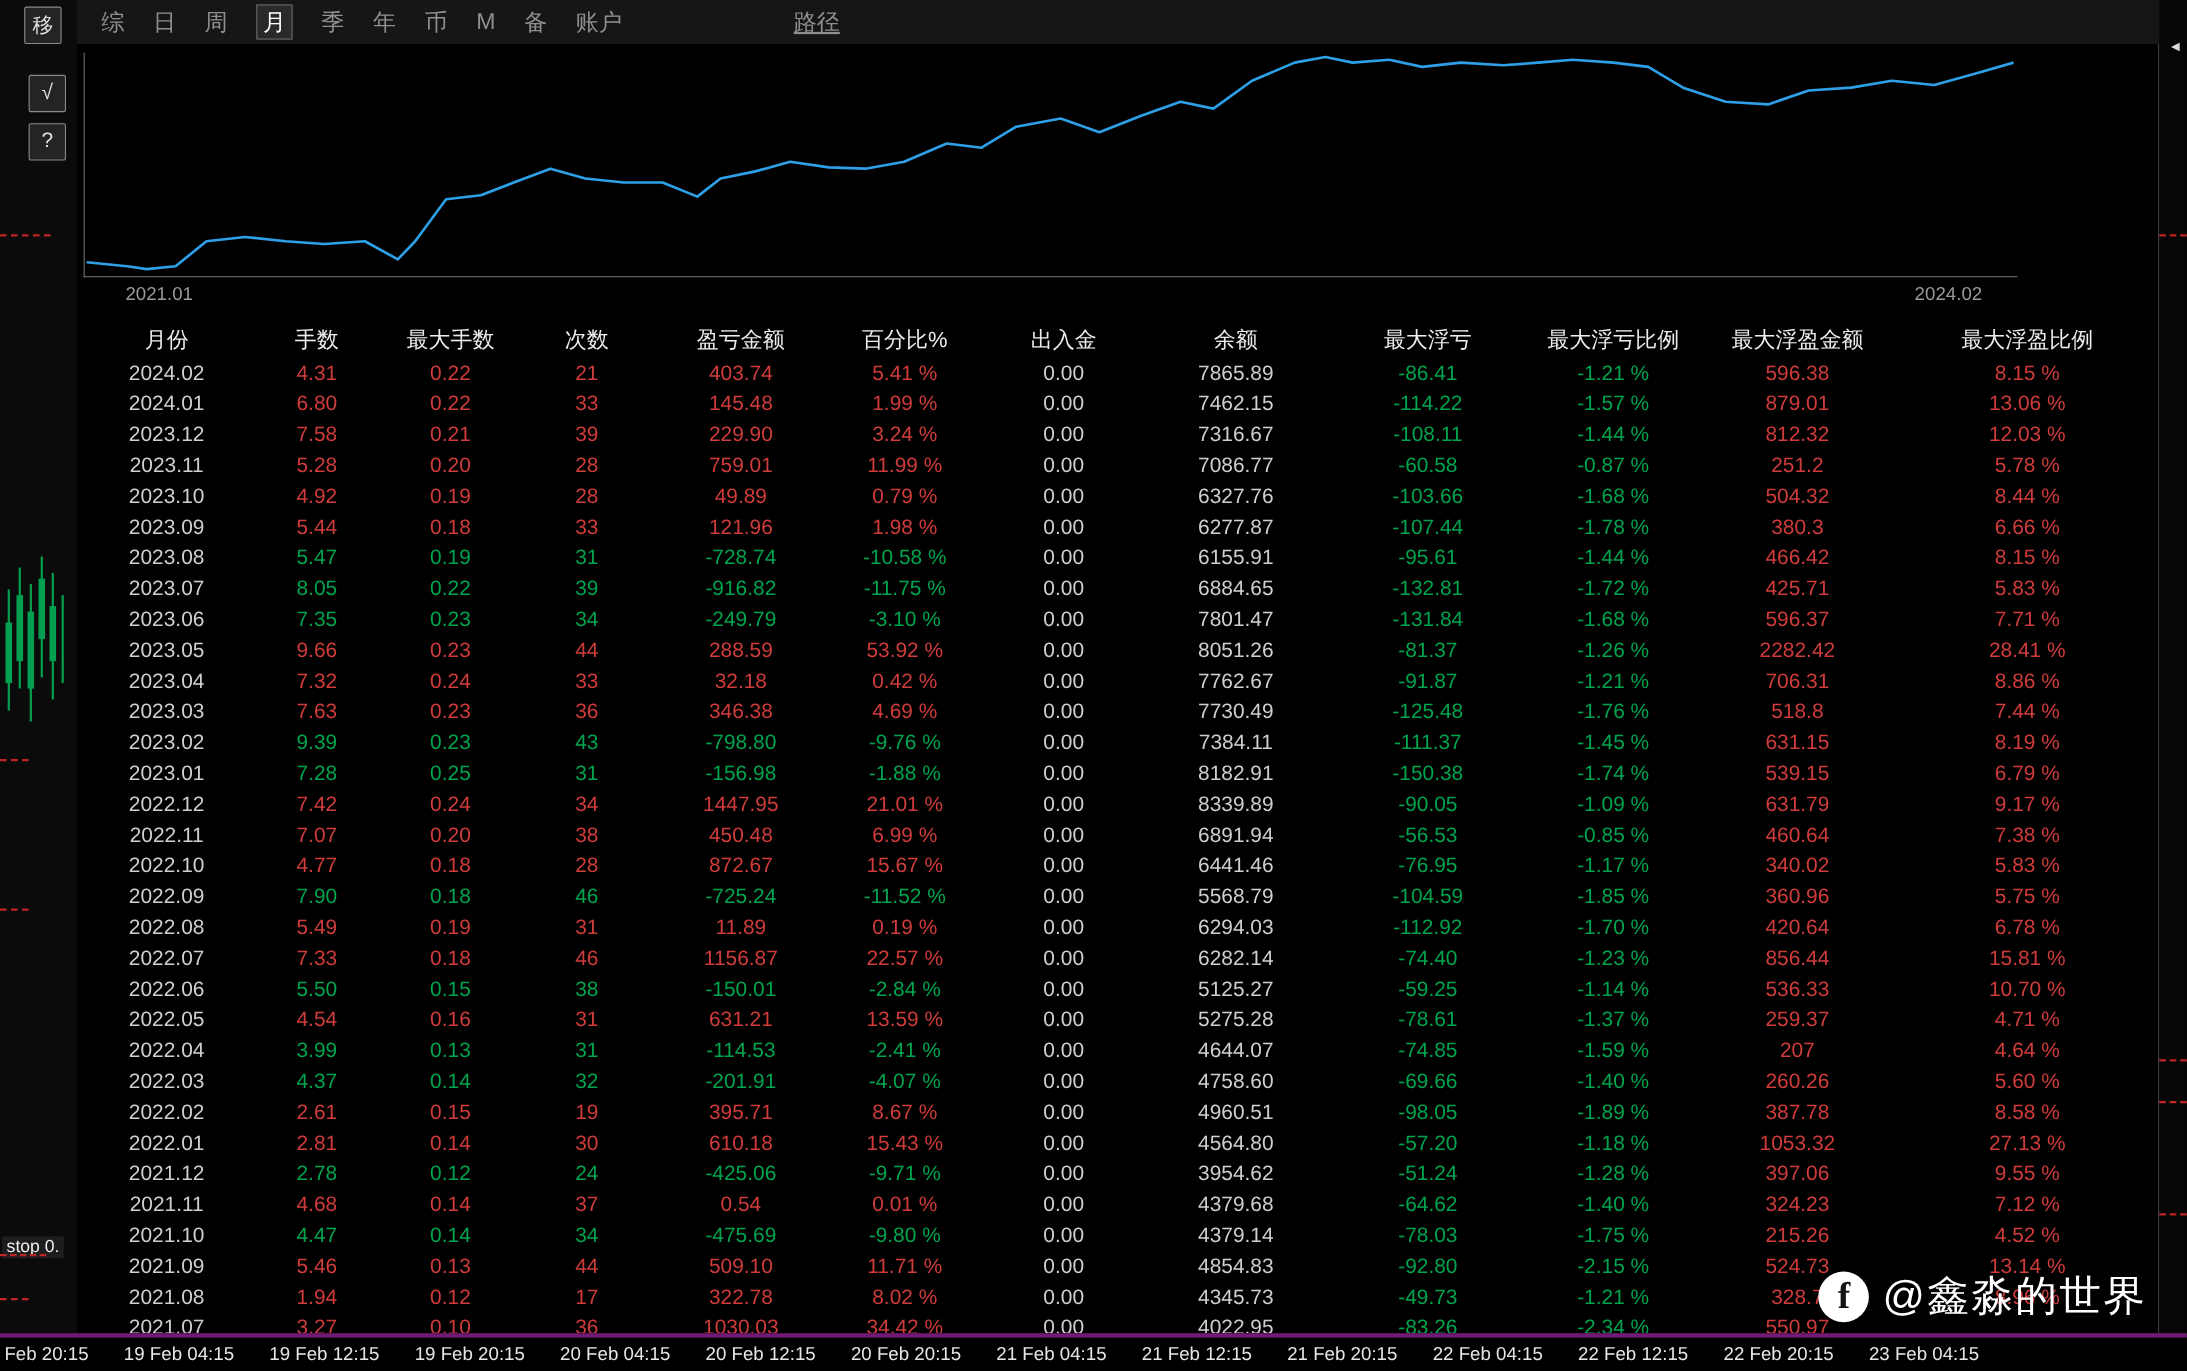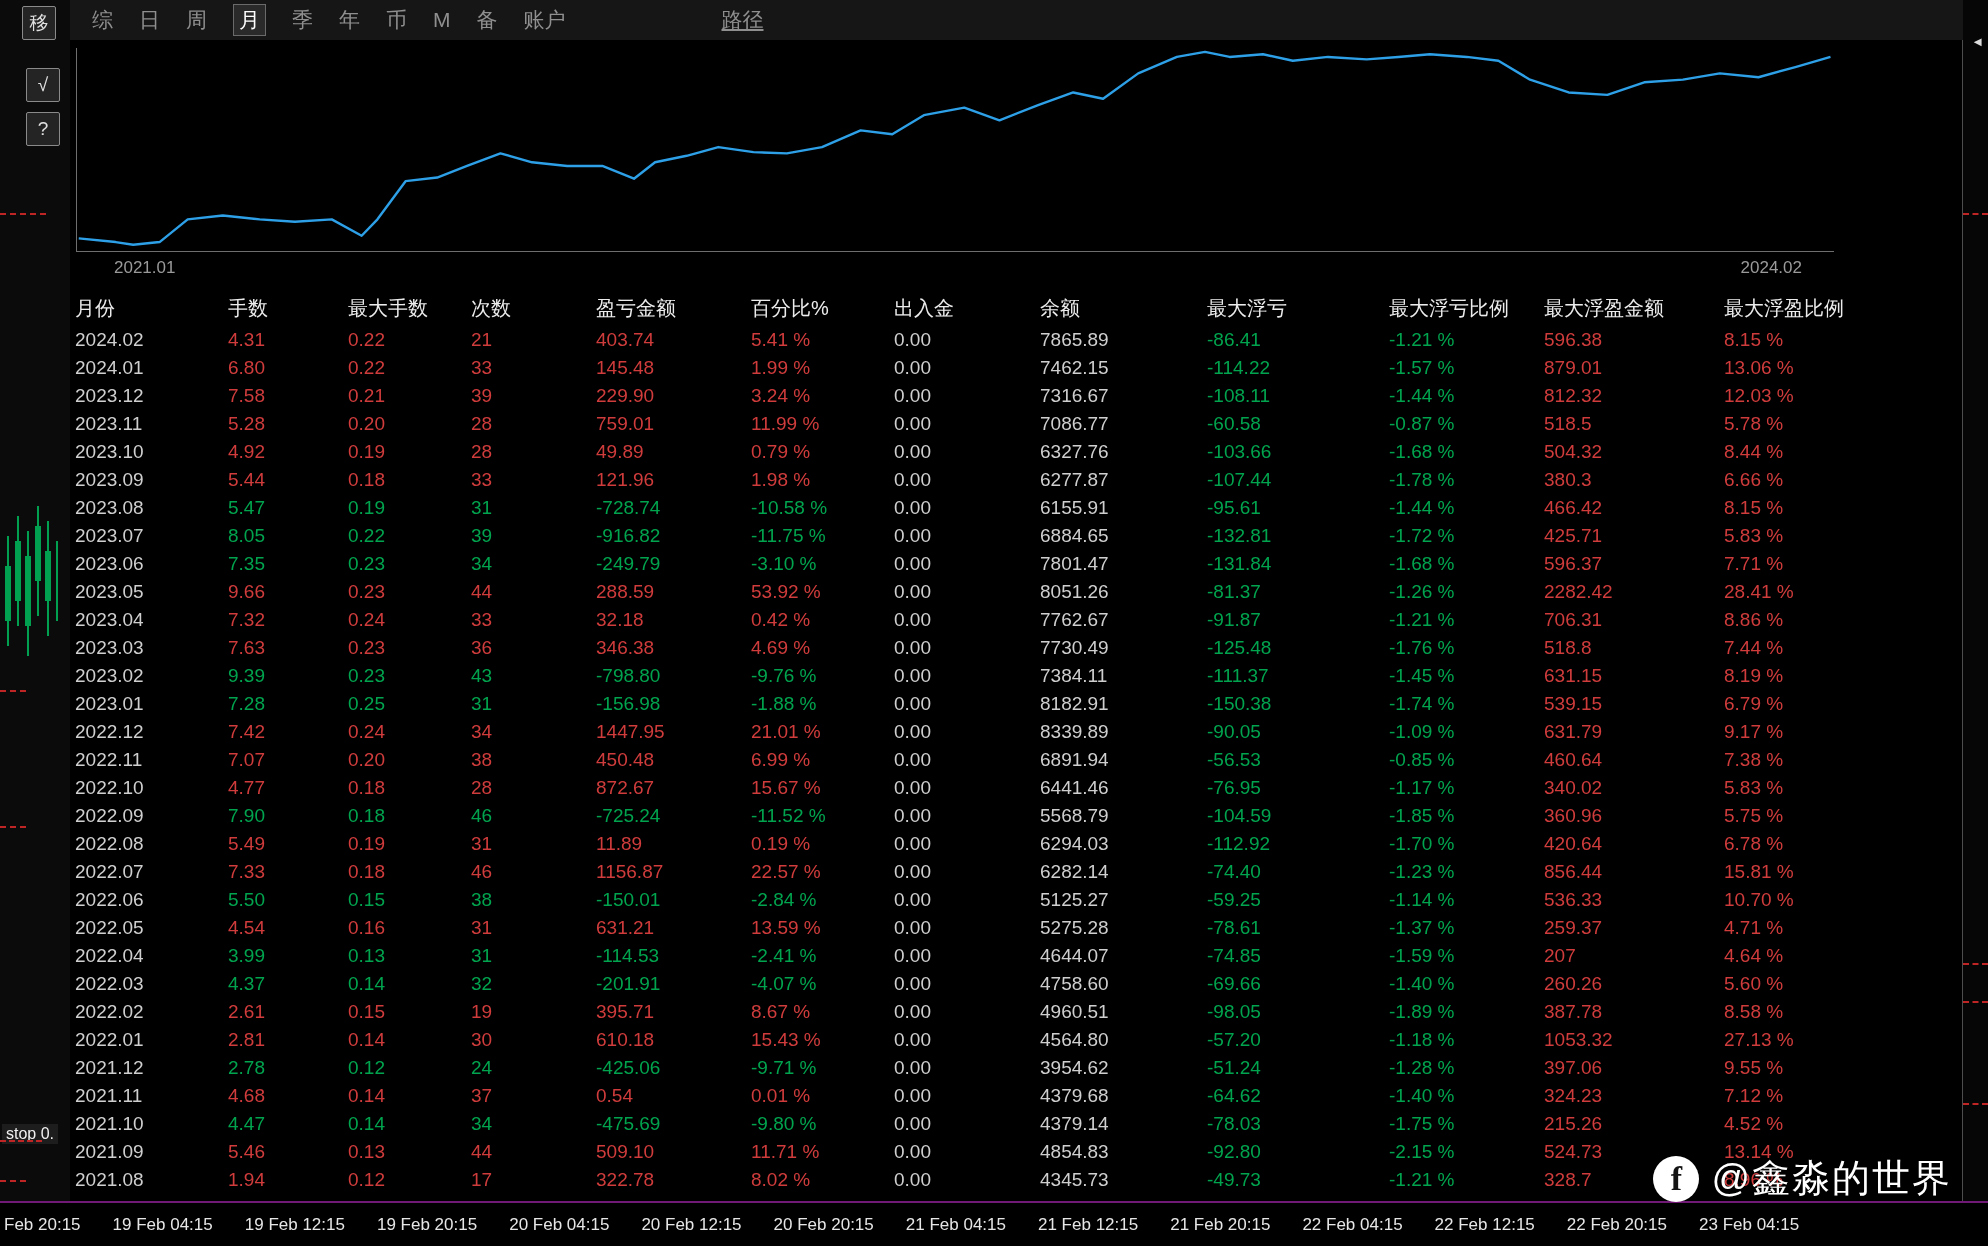--- a/index.html
+++ b/index.html
@@ -33,36 +33,36 @@
 
   .chart-box { position:absolute; left:6px; top:8px; right:128px; height:204px;
     border-left:1px solid #6e6e6e; border-bottom:1px solid #6e6e6e; }
   .chart-box svg { width:100%; height:100%; display:block; }
   .axis-label { position:absolute; top:218px; color:#9a9a9a; font-size:17px;text-align:right; }
   .axis-label.left { left:44px; }
   .axis-label.right { right:160px; }
 
   .thead, .trow { display:grid;
     grid-template-columns:153px 120px 123px 125px 155px 143px 146px 167px 182px 155px 180px 1fr;
-    padding-left:5px; align-items:center; }
+    padding-left:5px; align-items:center;text-align:center; }
   .thead { position:absolute; left:0; top:252px; width:100%; height:32px;
     color:#ececec; font-size:20px; }
   .tbody { position:absolute; left:0; top:286px; width:100%; bottom:0; overflow:hidden; }
   .trow { height:28px; }
   .cell { font-size:19px; color:#cfcfcf; white-space:nowrap; }
   .cell.pos { color:#d03c3c; }
   .cell.neg { color:#00a44e; }
 
   
   .right-sliver { position:absolute; right:0; top:0; width:25px; height:1212px; background:#060606; z-index:3; }
   .corner-tri { position:absolute; right:4px; top:34px; color:#dcdcdc; font-size:13px; }
 
   
-  .bottom-bar { position:absolute; left:0; bottom:0; width:100%; height:45px; background:#000;
-    border-top:2px solid #701a75; z-index:5; display:flex; align-items:center; gap:32px; padding-left:4px; }
+  .bottom-bar { position:absolute; left:0; bottom:0; width:100%; height:34px; background:#000;
+    border-top:4px solid #701a75; z-index:5; display:flex; align-items:center; gap:32px; padding-left:4px; }
   .bottom-bar span { color:#e6e6e6; font-size:17px; white-space:nowrap; }
 
   
   .watermark { position:absolute; right:36px; bottom:42px; display:flex; align-items:center; gap:12px; z-index:9; }
   .fb-circle { width:46px; height:46px; border-radius:50%; background:#ffffff; color:#141414;
     display:flex; align-items:center; justify-content:center;
     font-family:"Liberation Serif","DejaVu Serif",serif; font-weight:bold; font-size:34px; }
   .wm-text { color:#ffffff; font-size:38px; font-weight:normal; letter-spacing:2px; }
 
   .mini-candles { position:absolute; left:0; top:496px; width:62px; height:170px; }
@@ -184,21 +184,21 @@
         <span class="cell">2023.11</span>
         <span class="cell pos">5.28</span>
         <span class="cell pos">0.20</span>
         <span class="cell pos">28</span>
         <span class="cell pos">759.01</span>
         <span class="cell pos">11.99 %</span>
         <span class="cell">0.00</span>
         <span class="cell">7086.77</span>
         <span class="cell neg">-60.58</span>
         <span class="cell neg">-0.87 %</span>
-        <span class="cell pos">518.5</span>
+        <span class="cell pos">251.2</span>
         <span class="cell pos">5.78 %</span>
       </div>
       <div class="trow">
         <span class="cell">2023.10</span>
         <span class="cell pos">4.92</span>
         <span class="cell pos">0.19</span>
         <span class="cell pos">28</span>
         <span class="cell pos">49.89</span>
         <span class="cell pos">0.79 %</span>
         <span class="cell">0.00</span>

